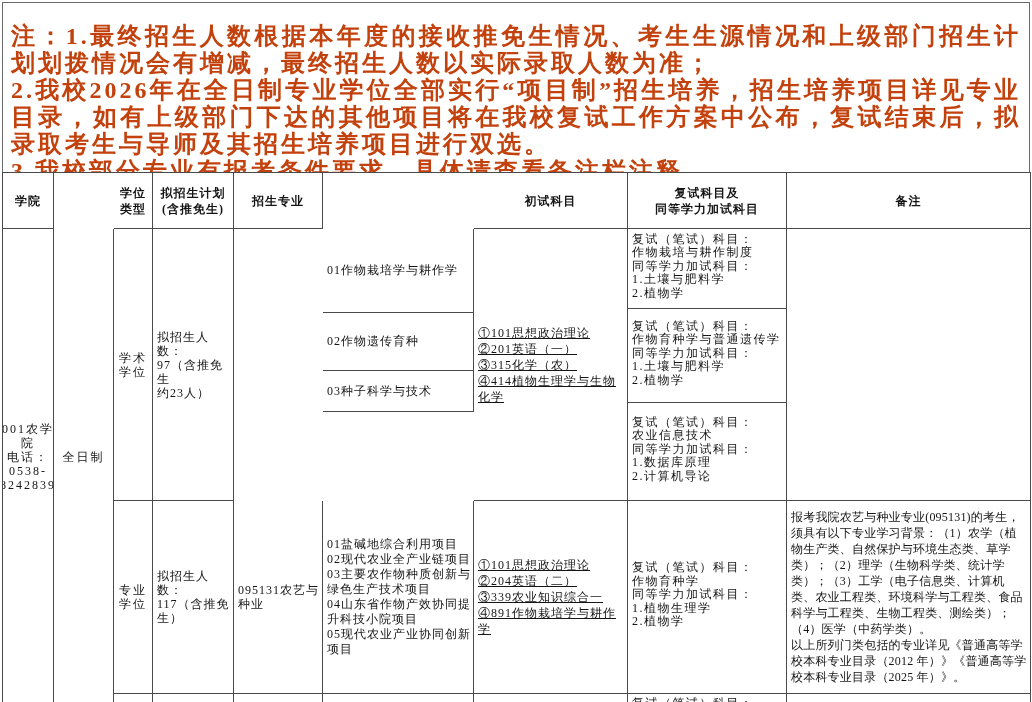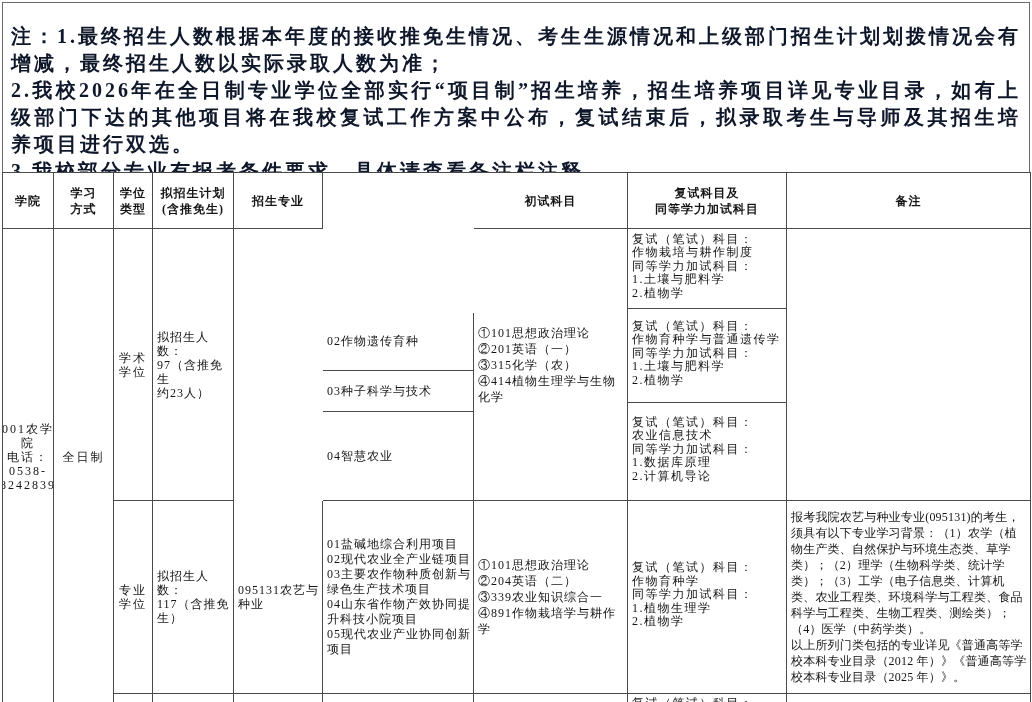--- a/index.html
+++ b/index.html
@@ -8,63 +8,61 @@
     background:#fff; color:#151515;
     font-family:"Liberation Serif","DejaVu Serif",serif;
   }
   
   .notes-box {
     position:absolute; left:2px; top:2px; width:1028px; height:170px;
     box-sizing:border-box; border:1px solid #6a6a6a; border-bottom:none;
     padding:20px 8px 0 8px; overflow:hidden;
   }
   .note-line {
-    color:#0f172a; font-weight:bold; font-size:20px; line-height:27px;
+    color:#c2410c; font-weight:bold; font-size:24px; line-height:27px;
     letter-spacing:3px; text-align:justify;
   }
   
   .tbl {
     position:absolute; left:2px; top:172px;
     display:grid;
     grid-template-columns:51px 60px 39px 81px 89px 151px 154px 159px 244px;
     grid-template-rows:56px 80px 4px 58px 32px 9px 89px 193px 20px;
     border-top:1px solid #4a4a4a; border-left:1px solid #4a4a4a;
   }
   .c {
     box-sizing:border-box; overflow:hidden;
     border-right:1px solid #4a4a4a; border-bottom:1px solid #4a4a4a;
     display:flex; flex-direction:column; justify-content:center;
     font-size:12px; line-height:14px; white-space:pre-line;
   }
   .hd { font-weight:bold; text-align:center; align-items:center; line-height:16px; letter-spacing:1px; }
   .ctr { text-align:center; align-items:center; letter-spacing:2px; }
   .lft { padding:2px 2px 2px 4px; letter-spacing:1px; }
   .dir { padding:2px 2px 2px 4px; letter-spacing:1px; line-height:15px; }
-  .exam { padding:2px 2px 2px 4px; letter-spacing:1px; line-height:16px; }
+  .exam { padding:2px 2px 2px 4px; letter-spacing:1px; line-height:16px;text-decoration:underline; }
   .retest { padding:2px 2px 6px 4px; letter-spacing:1.5px; line-height:13.5px; }
   .remark { padding:1px 3px 1px 4px; letter-spacing:0.2px; line-height:16px; font-size:12px; }
   .tallpad { padding-bottom:28px; }
   .top { justify-content:flex-start; padding-top:3px; }
 </style>
 </head>
 <body>
 
 <div class="page">
 
   <div class="notes-box">
     <div class="note-line">注：1.最终招生人数根据本年度的接收推免生情况、考生生源情况和上级部门招生计划划拨情况会有增减，最终招生人数以实际录取人数为准；</div>
     <div class="note-line">2.我校2026年在全日制专业学位全部实行“项目制”招生培养，招生培养项目详见专业目录，如有上级部门下达的其他项目将在我校复试工作方案中公布，复试结束后，拟录取考生与导师及其招生培养项目进行双选。</div>
     <div class="note-line">3.我校部分专业有报考条件要求，具体请查看备注栏注释。</div>
   </div>
 
   <div class="tbl">
 
     <div class="c hd" style="grid-area:1/1/2/2">学院</div>
-    <div class="c hd" style="grid-area:1/2/2/3">学习
-方式</div>
     <div class="c hd" style="grid-area:1/3/2/4">学位
 类型</div>
     <div class="c hd" style="grid-area:1/5/2/6">招生专业</div>
     <div class="c hd" style="grid-area:1/4/2/5">拟招生计划
 (含推免生)</div>
     <div class="c hd" style="grid-area:1/7/2/8">初试科目</div>
     <div class="c hd" style="grid-area:1/8/2/9">复试科目及
 同等学力加试科目</div>
     <div class="c hd" style="grid-area:1/9/2/10">备注</div>
 
@@ -73,23 +71,23 @@
 0538-
 8242839</div>
     <div class="c ctr tallpad" style="grid-area:2/2/10/3">全日制</div>
 
     <div class="c ctr" style="grid-area:2/3/8/4">学术
 学位</div>
     <div class="c lft" style="grid-area:2/4/8/5">拟招生人数：
 97（含推免生
 约23人）</div>
 
+    <div class="c dir" style="grid-area:2/6/4/7">01作物栽培学与耕作学</div>
     <div class="c dir" style="grid-area:4/6/5/7">02作物遗传育种</div>
     <div class="c dir" style="grid-area:5/6/7/7">03种子科学与技术</div>
-    <div class="c dir" style="grid-area:7/6/8/7">04智慧农业</div>
 
     <div class="c exam" style="grid-area:2/7/8/8">①101思想政治理论
 ②201英语（一）
 ③315化学（农）
 ④414植物生理学与生物化学</div>
 
     <div class="c retest" style="grid-area:2/8/3/9">复试（笔试）科目：
 作物栽培与耕作制度
 同等学力加试科目：
 1.土壤与肥料学

